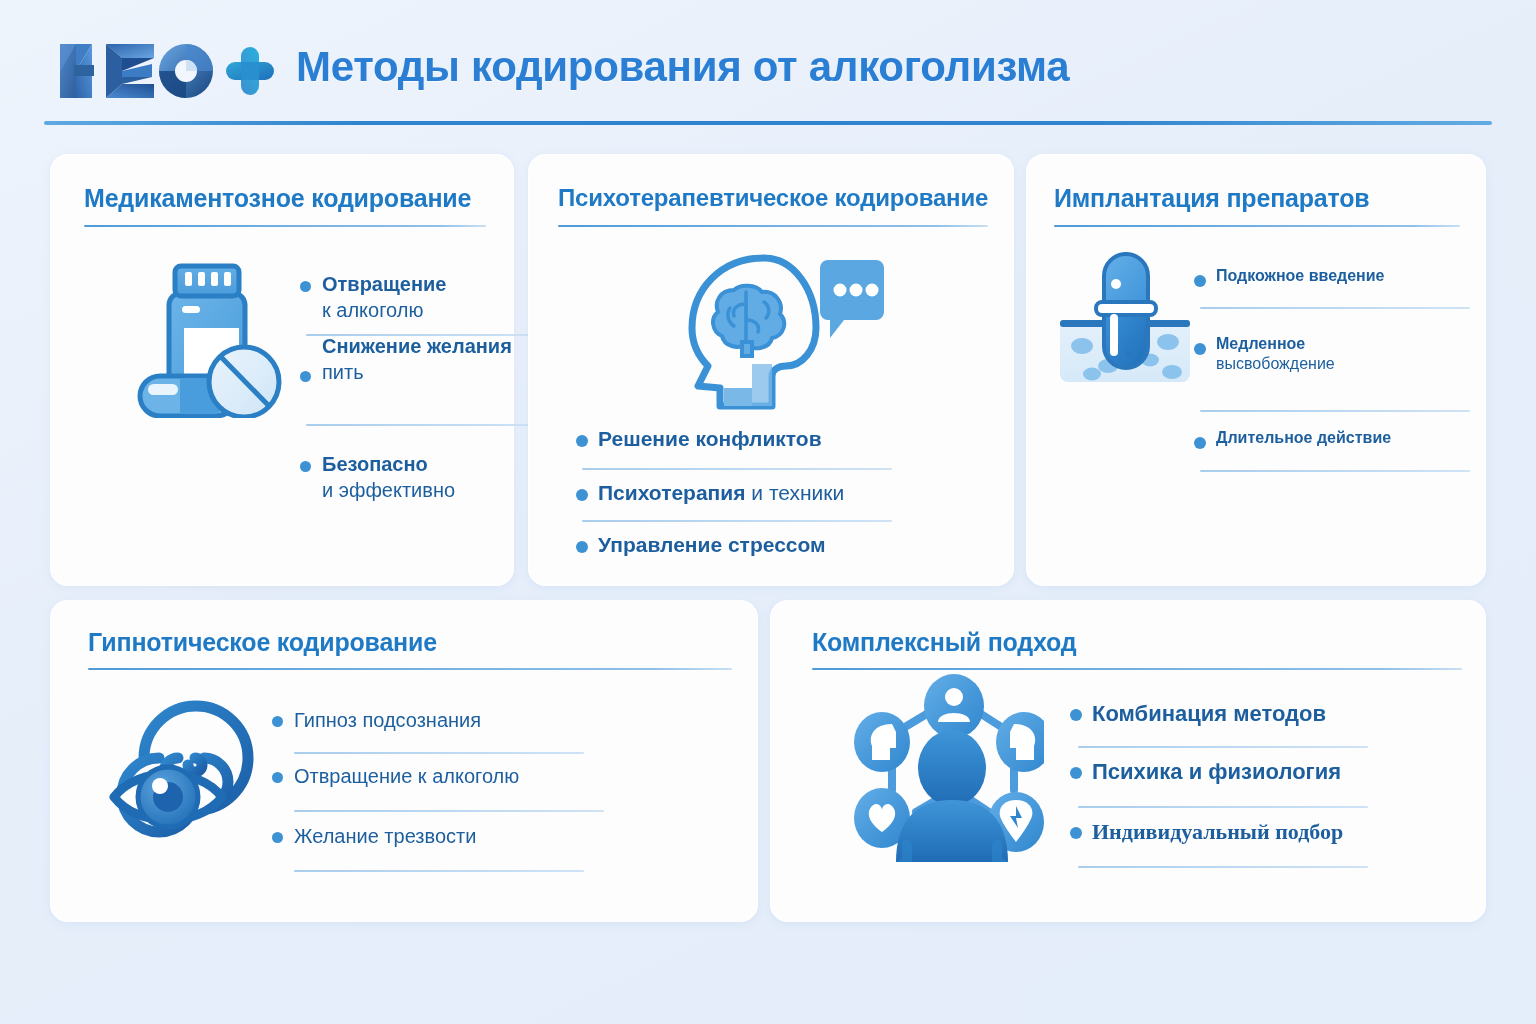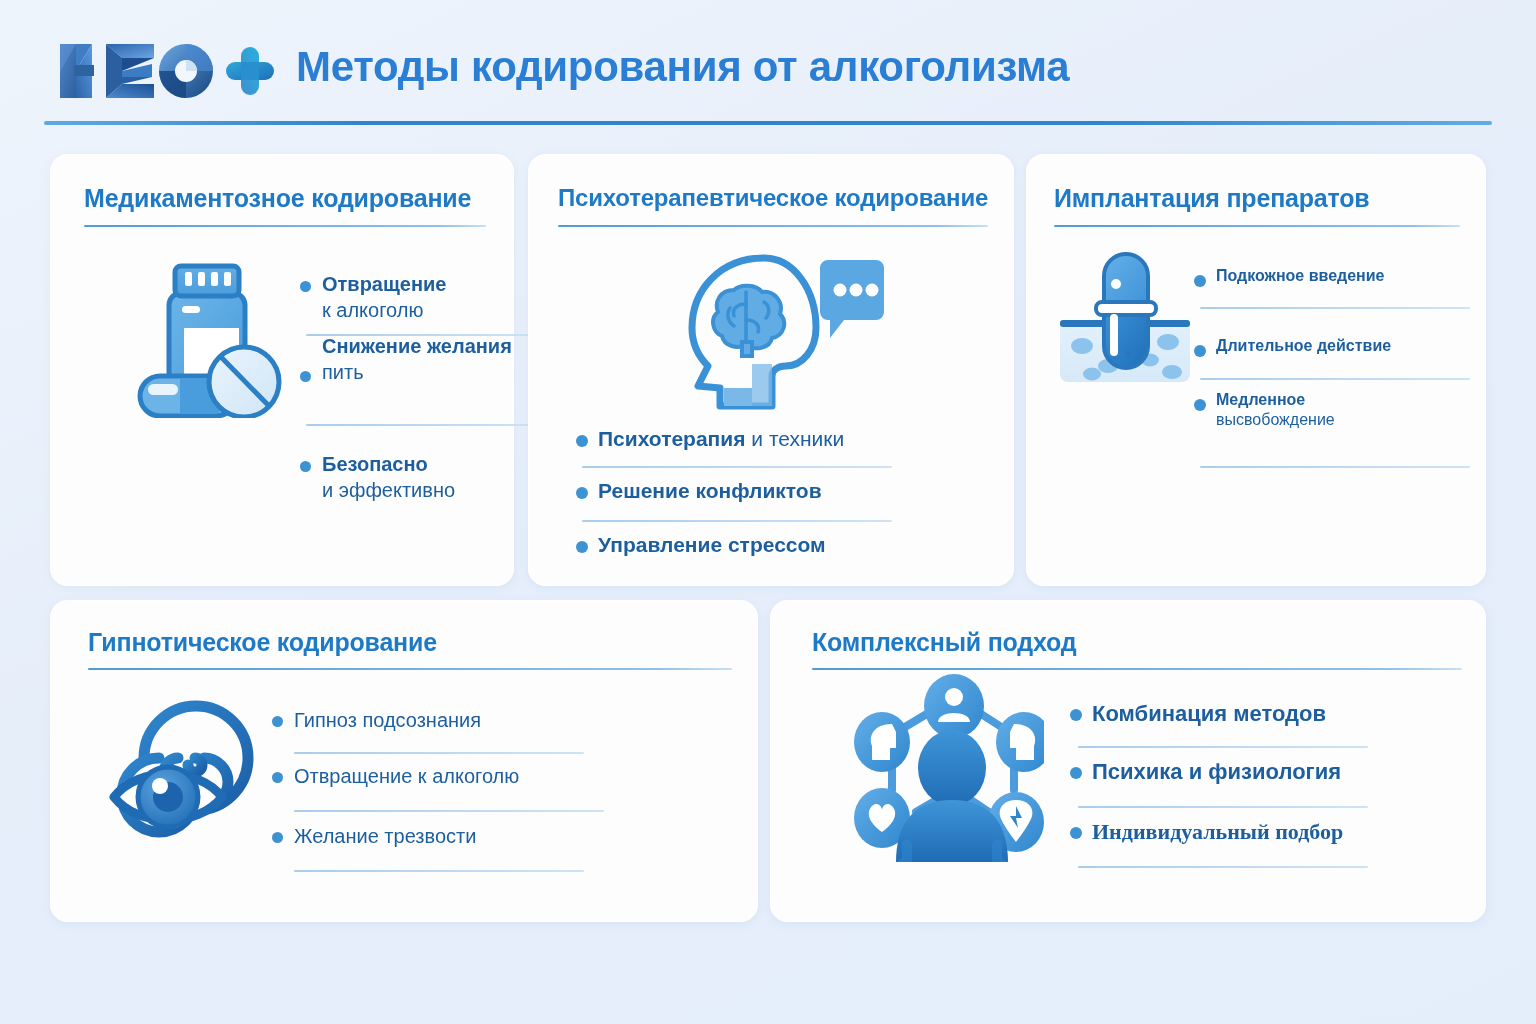--- a/index.html
+++ b/index.html
@@ -329,34 +329,34 @@
       <rect x="74" y="96" width="10" height="14" fill="#62ace6" stroke="#3a91d5" stroke-width="4"></rect>
 
       <path d="M160 14 h48 a8 8 0 0 1 8 8 v44 a8 8 0 0 1 -8 8 h-32 l-14 18 v-18 h-2 a8 8 0 0 1 -8 -8 v-44 a8 8 0 0 1 8 -8 Z" fill="#5aa7e2"></path>
       <circle cx="172" cy="44" r="6.5" fill="#fff"></circle>
       <circle cx="188" cy="44" r="6.5" fill="#fff"></circle>
       <circle cx="204" cy="44" r="6.5" fill="#fff"></circle>
     </svg>
   </div>
 
   <div class="bullets" id="list-psycho">
+    <div class="bullet-row" style="height:54px;">
+      <span class="bullet-dot"></span>
+      <div class="bullet-text">
+        <span class="lead">Решение конфликтов</span>
+      </div>
+      <div class="bullet-rule" style="top:42px;"></div>
+    </div>
     <div class="bullet-row" style="height:52px;">
       <span class="bullet-dot"></span>
       <div class="bullet-text">
         <span class="lead">Психотерапия</span>
         <span class="tail-inline"> и техники</span>
       </div>
       <div class="bullet-rule" style="top:40px;"></div>
-    </div>
-    <div class="bullet-row" style="height:54px;">
-      <span class="bullet-dot"></span>
-      <div class="bullet-text">
-        <span class="lead">Решение конфликтов</span>
-      </div>
-      <div class="bullet-rule" style="top:42px;"></div>
     </div>
     <div class="bullet-row" style="height:44px;">
       <span class="bullet-dot"></span>
       <div class="bullet-text">
         <span class="lead">Управление стрессом</span>
       </div>
     </div>
   </div>
 </div>
 
@@ -401,34 +401,34 @@
   </div>
 
   <div class="bullets" id="list-implant">
     <div class="bullet-row" style="height:52px;">
       <span class="bullet-dot"></span>
       <div class="bullet-text">
         <span class="lead">Подкожное введение</span>
       </div>
       <div class="bullet-rule" style="top:41px;"></div>
     </div>
+    <div class="bullet-row" style="height:92px;padding-top:16px;">
+      <span class="bullet-dot" style="top:25px;"></span>
+      <div class="bullet-text">
+        <span class="lead">Медленное</span>
+        <span class="tail">высвобождение</span>
+      </div>
+      <div class="bullet-rule" style="top:92px;"></div>
+    </div>
     <div class="bullet-row" style="height:56px;padding-top:18px;">
       <span class="bullet-dot" style="top:27px;"></span>
       <div class="bullet-text">
         <span class="lead">Длительное действие</span>
       </div>
       <div class="bullet-rule" style="top:60px;"></div>
-    </div>
-    <div class="bullet-row" style="height:92px;padding-top:16px;">
-      <span class="bullet-dot" style="top:25px;"></span>
-      <div class="bullet-text">
-        <span class="lead">Медленное</span>
-        <span class="tail">высвобождение</span>
-      </div>
-      <div class="bullet-rule" style="top:92px;"></div>
     </div>
   </div>
 </div>
 
 <div class="card" id="card-hypnosis">
   <div class="card-title">Гипнотическое кодирование</div>
   <div class="title-rule"></div>
 
   <div class="icon-box" style="left:58px;top:82px;">
     <svg width="165" height="160" viewBox="0 0 165 160">

